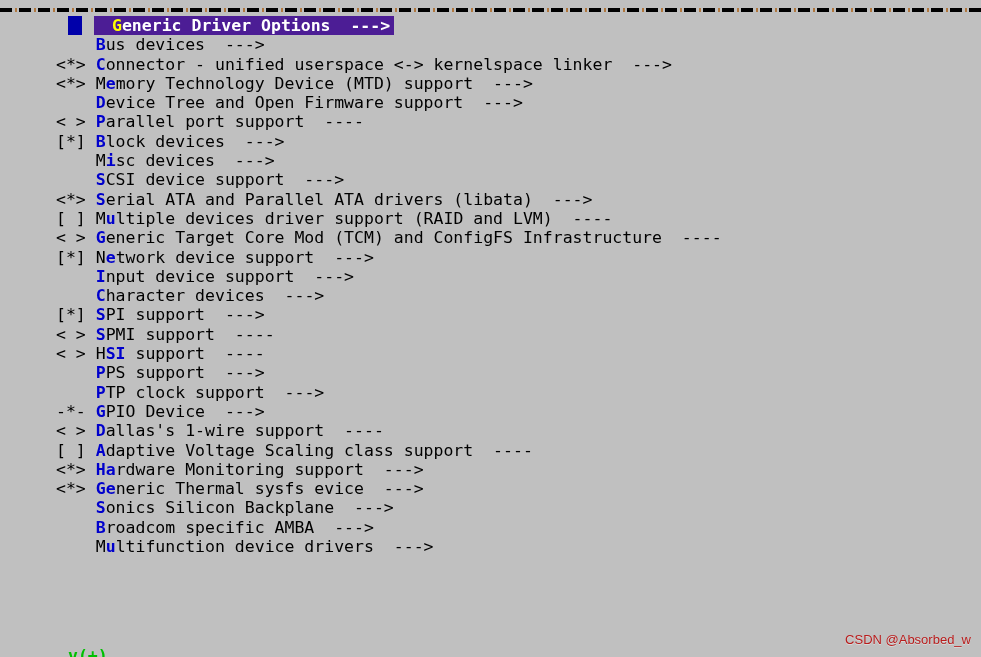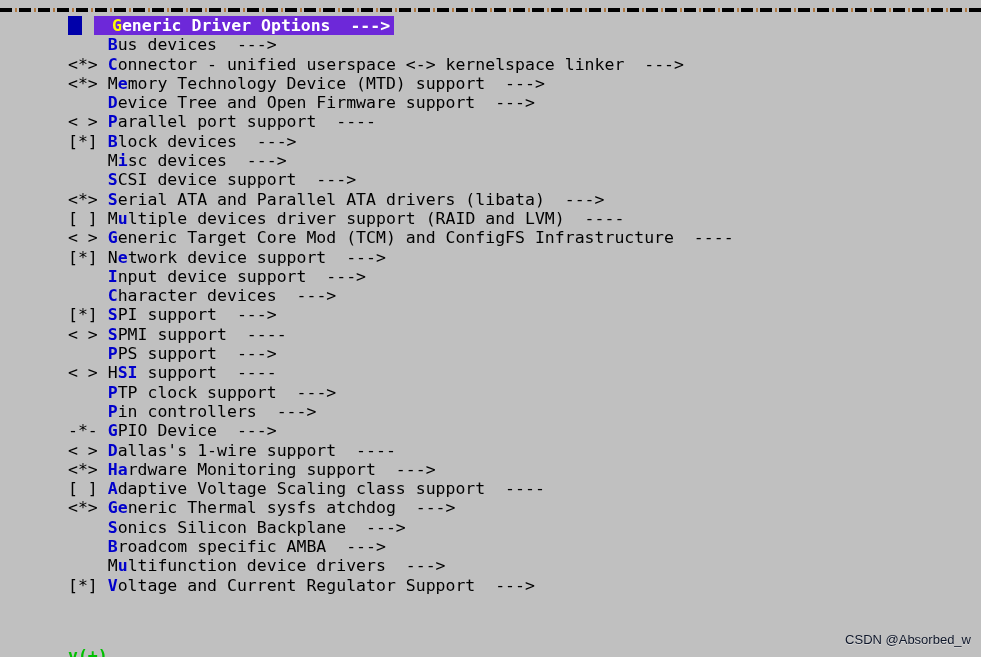--- a/index.html
+++ b/index.html
@@ -41,21 +41,21 @@
     position: relative;
     height: 19.3px;
     line-height: 19.3px;
     white-space: pre;
     font-size: 16.5px;
     letter-spacing: 0px;
     color: #000000;
   }
   .row-inner {
     position: absolute;
-    left: 68px;
+    left: 56px;
     top: 0;
     white-space: pre;
   }
   .marker {
     color: #000000;
   }
   .hot {
     color: #0000cc;
     font-weight: bold;
   }
@@ -73,21 +73,21 @@
     display: inline-block;
     width: 12px;
     height: 19.3px;
     vertical-align: top;
     background: transparent;
   }
   .hl-bar {
     display: inline-block;
     height: 19.3px;
     vertical-align: top;
-    background: #6d28d9;
+    background: #4c1d95;
     padding: 0 4px 0 18px;
     color: #ffffff;
     font-weight: bold;
   }
   .hl-bar .hot-sel {
     color: #ffff00;
     font-weight: bold;
   }
   .hl-bar .txt-sel {
     color: #ffffff;
@@ -109,21 +109,21 @@
     white-space: pre;
     overflow: hidden;
     height: 11px;
   }
   #watermark {
     position: absolute;
     right: 10px;
     bottom: 10px;
     font-family: "Liberation Sans", sans-serif;
     font-size: 13px;
-    color: #0f172a;
+    color: #b91c1c;
     text-shadow: 0 1px 0 #d8d8d8;
     white-space: pre;
   }
 </style>
 </head>
 <body>
 
 <div id="screen">
 
   <div id="top-border"></div>
@@ -139,32 +139,30 @@
       <div class="menu-row"><span class="row-inner"><span class="marker">    </span><span class="txt">M</span><span class="hot">i</span><span class="txt">sc devices</span><span class="txt">  ---&gt;</span></span></div>
       <div class="menu-row"><span class="row-inner"><span class="marker">    </span><span class="hot">S</span><span class="txt">CSI device support</span><span class="txt">  ---&gt;</span></span></div>
       <div class="menu-row"><span class="row-inner"><span class="marker">&lt;*&gt; </span><span class="hot">S</span><span class="txt">erial ATA and Parallel ATA drivers (libata)</span><span class="txt">  ---&gt;</span></span></div>
       <div class="menu-row"><span class="row-inner"><span class="marker">[ ] </span><span class="txt">M</span><span class="hot">u</span><span class="txt">ltiple devices driver support (RAID and LVM)</span><span class="txt">  ----</span></span></div>
       <div class="menu-row"><span class="row-inner"><span class="marker">&lt; &gt; </span><span class="hot">G</span><span class="txt">eneric Target Core Mod (TCM) and ConfigFS Infrastructure</span><span class="txt">  ----</span></span></div>
       <div class="menu-row"><span class="row-inner"><span class="marker">[*] </span><span class="txt">N</span><span class="hot">e</span><span class="txt">twork device support</span><span class="txt">  ---&gt;</span></span></div>
       <div class="menu-row"><span class="row-inner"><span class="marker">    </span><span class="hot">I</span><span class="txt">nput device support</span><span class="txt">  ---&gt;</span></span></div>
       <div class="menu-row"><span class="row-inner"><span class="marker">    </span><span class="hot">C</span><span class="txt">haracter devices</span><span class="txt">  ---&gt;</span></span></div>
       <div class="menu-row"><span class="row-inner"><span class="marker">[*] </span><span class="hot">S</span><span class="txt">PI support</span><span class="txt">  ---&gt;</span></span></div>
       <div class="menu-row"><span class="row-inner"><span class="marker">&lt; &gt; </span><span class="hot">S</span><span class="txt">PMI support</span><span class="txt">  ----</span></span></div>
+      <div class="menu-row"><span class="row-inner"><span class="marker">&lt; &gt; </span><span class="txt">H</span><span class="hot">SI</span><span class="txt"> support</span><span class="txt">  ----</span></span></div>
       <div class="menu-row"><span class="row-inner"><span class="marker">    </span><span class="hot">P</span><span class="txt">PS support</span><span class="txt">  ---&gt;</span></span></div>
-      <div class="menu-row"><span class="row-inner"><span class="marker">&lt; &gt; </span><span class="txt">H</span><span class="hot">SI</span><span class="txt"> support</span><span class="txt">  ----</span></span></div>
       <div class="menu-row"><span class="row-inner"><span class="marker">    </span><span class="hot">P</span><span class="txt">TP clock support</span><span class="txt">  ---&gt;</span></span></div>
-      <div class="menu-row"><span class="row-inner"><span class="marker">    </span><span class="hot">P</span><span class="txt">in controllers</span><span class="txt">  ---&gt;</span></span></div>
       <div class="menu-row"><span class="row-inner"><span class="marker">-*- </span><span class="hot">G</span><span class="txt">PIO Device</span><span class="txt">  ---&gt;</span></span></div>
       <div class="menu-row"><span class="row-inner"><span class="marker">&lt; &gt; </span><span class="hot">D</span><span class="txt">allas's 1-wire support</span><span class="txt">  ----</span></span></div>
+      <div class="menu-row"><span class="row-inner"><span class="marker">[ ] </span><span class="hot">A</span><span class="txt">daptive Voltage Scaling class support</span><span class="txt">  ----</span></span></div>
       <div class="menu-row"><span class="row-inner"><span class="marker">&lt;*&gt; </span><span class="hot">Ha</span><span class="txt">rdware Monitoring support</span><span class="txt">  ---&gt;</span></span></div>
-      <div class="menu-row"><span class="row-inner"><span class="marker">[ ] </span><span class="hot">A</span><span class="txt">daptive Voltage Scaling class support</span><span class="txt">  ----</span></span></div>
-      <div class="menu-row"><span class="row-inner"><span class="marker">&lt;*&gt; </span><span class="hot">Ge</span><span class="txt">neric Thermal sysfs atchdog</span><span class="txt">  ---&gt;</span></span></div>
+      <div class="menu-row"><span class="row-inner"><span class="marker">&lt;*&gt; </span><span class="hot">Ge</span><span class="txt">neric Thermal sysfs evice</span><span class="txt">  ---&gt;</span></span></div>
       <div class="menu-row"><span class="row-inner"><span class="marker">    </span><span class="hot">S</span><span class="txt">onics Silicon Backplane</span><span class="txt">  ---&gt;</span></span></div>
       <div class="menu-row"><span class="row-inner"><span class="marker">    </span><span class="hot">B</span><span class="txt">roadcom specific AMBA</span><span class="txt">  ---&gt;</span></span></div>
       <div class="menu-row"><span class="row-inner"><span class="marker">    </span><span class="txt">M</span><span class="hot">u</span><span class="txt">ltifunction device drivers</span><span class="txt">  ---&gt;</span></span></div>
-      <div class="menu-row"><span class="row-inner"><span class="marker">[*] </span><span class="hot">V</span><span class="txt">oltage and Current Regulator Support</span><span class="txt">  ---&gt;</span></span></div>
     </div>
 
   <div id="scroll-indicator">v(+)</div>
 
   <div id="watermark">CSDN @Absorbed_w</div>
 
 </div>
 
 </body></html>

